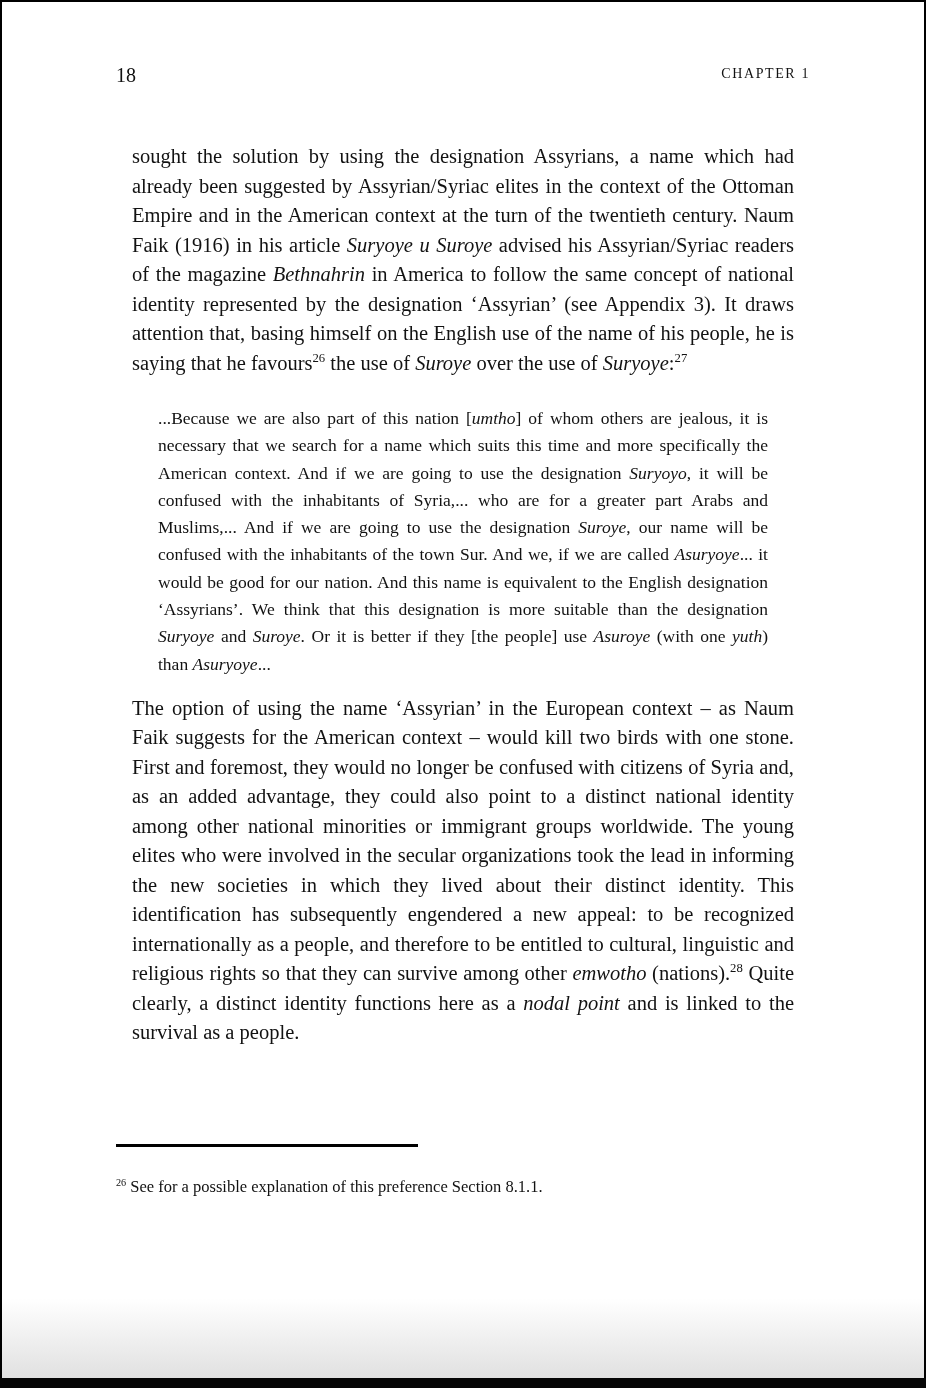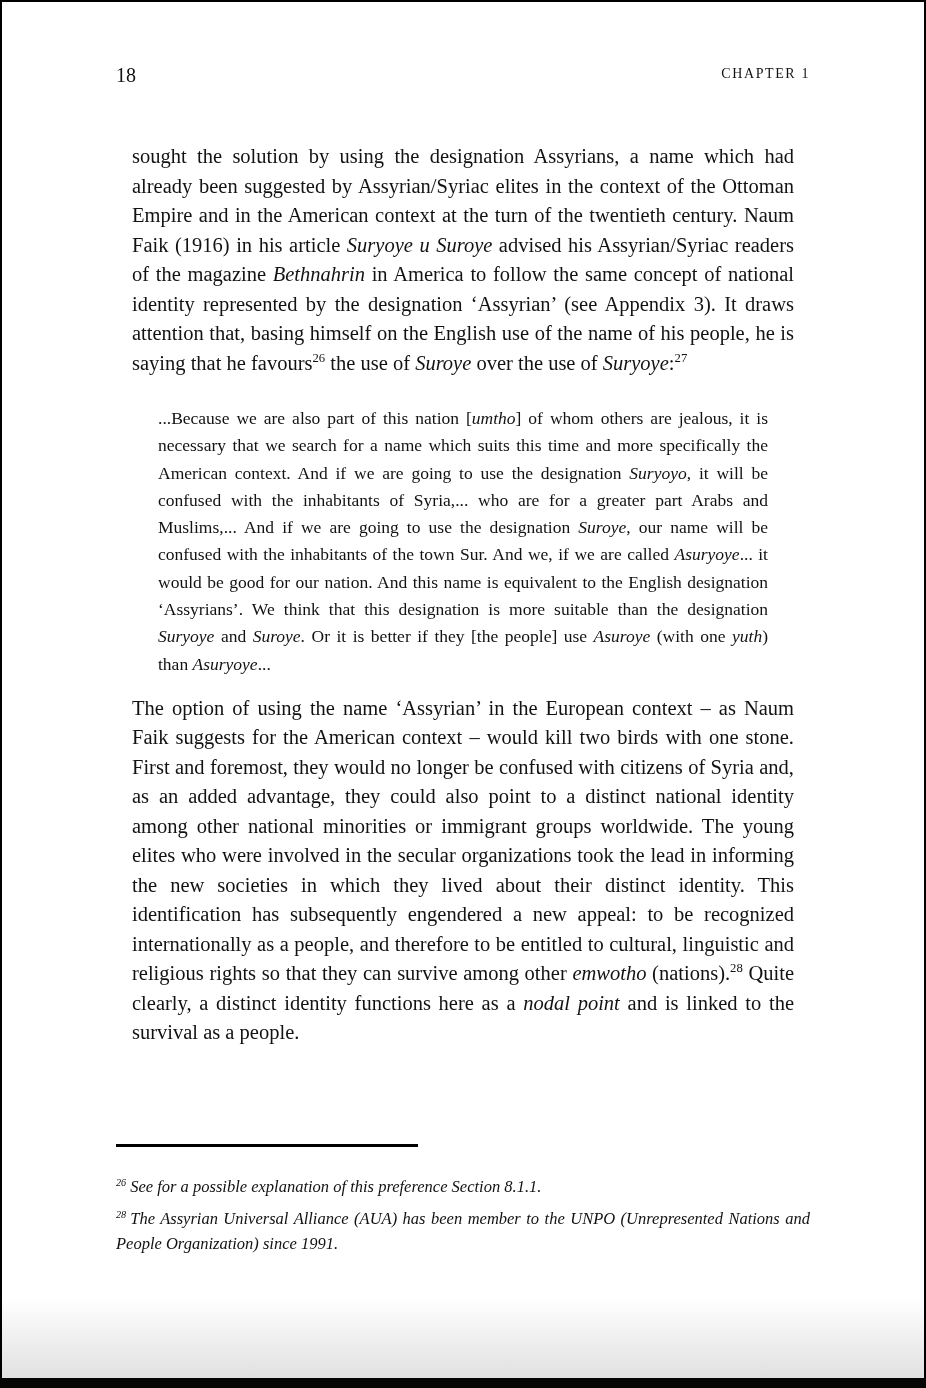--- a/index.html
+++ b/index.html
@@ -57,21 +57,20 @@
   sup {
     font-size: 0.62em;
     line-height: 0;
     vertical-align: super;
   }
   .footnotes {
     position: absolute;
     left: 116px;
     right: 116px;
     top: 1144px;
-    font-style: italic;
   }
   .footnote-rule {
     width: 302px;
     height: 0;
     border-top: 3px solid #000000;
     margin: 0 0 27px 0;
   }
   .footnote {
     font-size: 16.5px;
     line-height: 25px;
@@ -113,20 +112,17 @@
     <p class="body-para para-1"><span>sought the solution by using the designation Assyrians, a name which had already been suggested by Assyrian/Syriac elites in the context of the Ottoman Empire and in the American context at the turn of the twentieth century. Naum Faik (1916) in his article </span><i>Suryoye u Suroye</i><span> advised his Assyrian/Syriac readers of the magazine </span><i>Bethnahrin</i><span> in America to follow the same concept of national identity represented by the designation ‘Assyrian’ (see Appendix 3). It draws attention that, basing himself on the English use of the name of his people, he is saying that he favours</span><sup>26</sup><span> the use of </span><i>Suroye</i><span> over the use of </span><i>Suryoye</i><span>:</span><sup>27</sup></p>
     <blockquote class="quote"><span>...Because we are also part of this nation [</span><i>umtho</i><span>] of whom others are jealous, it is necessary that we search for a name which suits this time and more specifically the American context. And if we are going to use the designation </span><i>Suryoyo</i><span>, it will be confused with the inhabitants of Syria,... who are for a greater part Arabs and Muslims,... And if we are going to use the designation </span><i>Suroye</i><span>, our name will be confused with the inhabitants of the town Sur. And we, if we are called </span><i>Asuryoye</i><span>... it would be good for our nation. And this name is equivalent to the English designation ‘Assyrians’. We think that this designation is more suitable than the designation </span><i>Suryoye</i><span> and </span><i>Suroye</i><span>. Or it is better if they [the people] use </span><i>Asuroye</i><span> (with one </span><i>yuth</i><span>) than </span><i>Asuryoye</i><span>...</span></blockquote>
     <p class="body-para para-2"><span>The option of using the name ‘Assyrian’ in the European context – as Naum Faik suggests for the American context – would kill two birds with one stone. First and foremost, they would no longer be confused with citizens of Syria and, as an added advantage, they could also point to a distinct national identity among other national minorities or immigrant groups worldwide. The young elites who were involved in the secular organizations took the lead in informing the new societies in which they lived about their distinct identity. This identification has subsequently engendered a new appeal: to be recognized internationally as a people, and therefore to be entitled to cultural, linguistic and religious rights so that they can survive among other </span><i>emwotho</i><span> (nations).</span><sup>28</sup><span> Quite clearly, a distinct identity functions here as a </span><i>nodal point</i><span> and is linked to the survival as a people.</span></p>
   </main>
 
   <footer class="footnotes">
     <div class="footnote-rule"></div>
     <p class="footnote">
       <sup class="fn-marker">26</sup><span>See for a possible explanation of this preference Section 8.1.1.</span>
     </p>
-    <p class="footnote">
-      <sup class="fn-marker">28</sup><span>The Assyrian Universal Alliance (AUA) has been member to the UNPO (Unrepresented Nations and People Organization) since 1991.</span>
-    </p>
   </footer>
 
   <div class="bottom-fade"></div>
   <div class="bottom-bar"></div>
 </div>
 
 </body></html>

